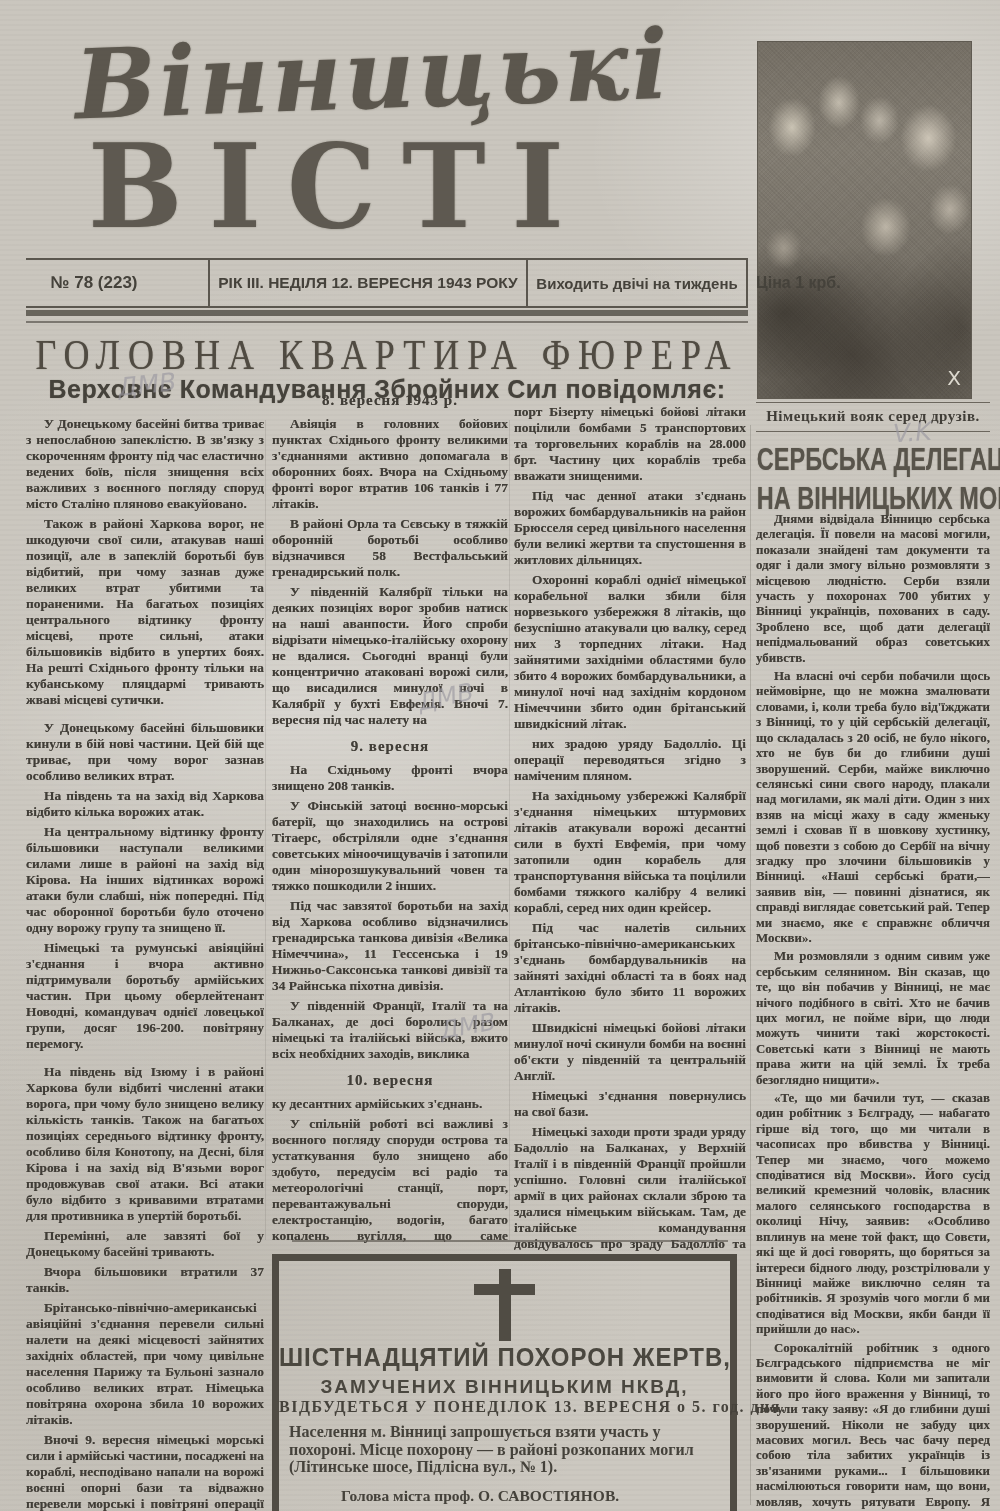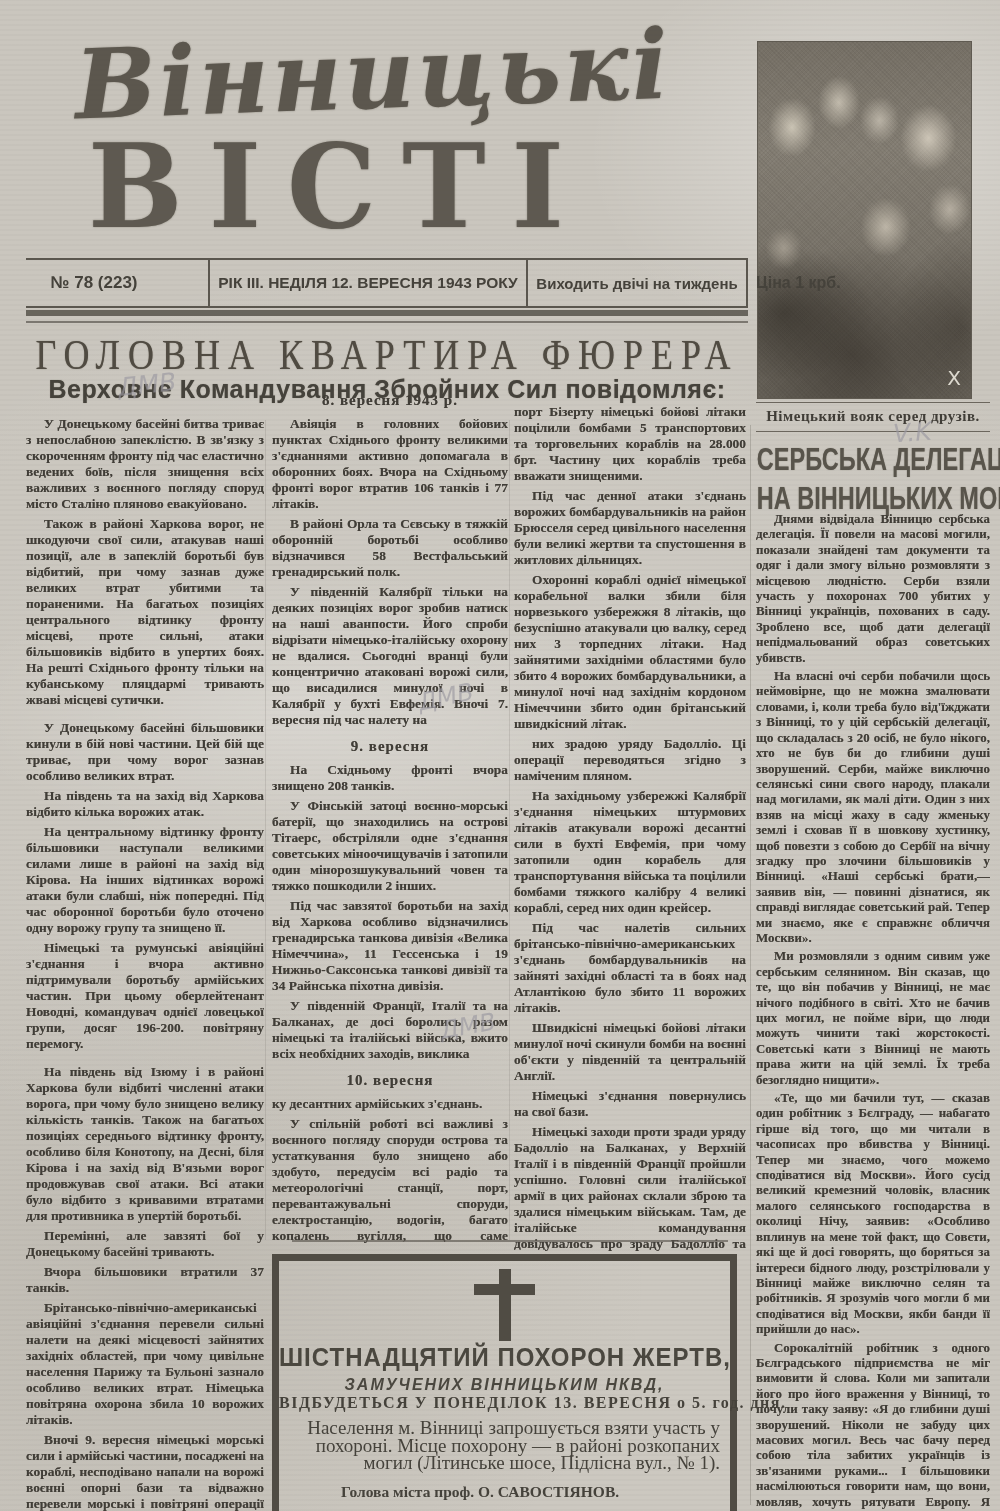--- a/index.html
+++ b/index.html
@@ -131,28 +131,28 @@
   }
   .cross{position:relative;width:50px;height:72px;margin:8px auto 2px auto;}
   .cross-v{position:absolute;left:19px;top:0;width:12px;height:72px;background:#504c44;}
   .cross-h{position:absolute;left:-6px;top:15px;width:29px;height:11px;background:#504c44;}
   .cross-h2{position:absolute;left:31px;top:15px;width:24px;height:11px;background:#504c44;}
   .funeral-title{
     font-family:"Liberation Sans", sans-serif;font-weight:bold;font-size:24px;
     letter-spacing:1px;color:#4a473f;transform:scaleY(1.1);white-space:nowrap;
   }
   .funeral-subtitle{
-    font-family:"Liberation Sans", sans-serif;font-weight:bold;font-size:16px;
-    letter-spacing:2px;margin-top:5px;color:#4a473f;white-space:nowrap;font-style:italic;
+    font-family:"Liberation Sans", sans-serif;font-weight:bold;font-size:19px;
+    letter-spacing:2px;margin-top:5px;color:#4a473f;white-space:nowrap;
   }
   .funeral-schedule{
     font-weight:bold;font-size:16px;letter-spacing:1.5px;margin-top:0;white-space:nowrap;
   }
   .funeral-details{
-    font-weight:normal;font-size:19px;line-height:17.5px;margin:7px 10px 0 10px;text-align:right;
+    font-weight:bold;font-size:16px;line-height:17.5px;margin:7px 10px 0 10px;text-align:left;
   }
   .funeral-sigs{
     margin:8px 0 0 62px;text-align:left;font-weight:bold;font-size:15.5px;line-height:24px;
     list-style:none;padding:0;
   }
   
   .pencil{
     position:absolute;font-family:"DejaVu Sans", sans-serif;font-style:italic;
     color:#9b99a1;opacity:.65;pointer-events:none;
   }

